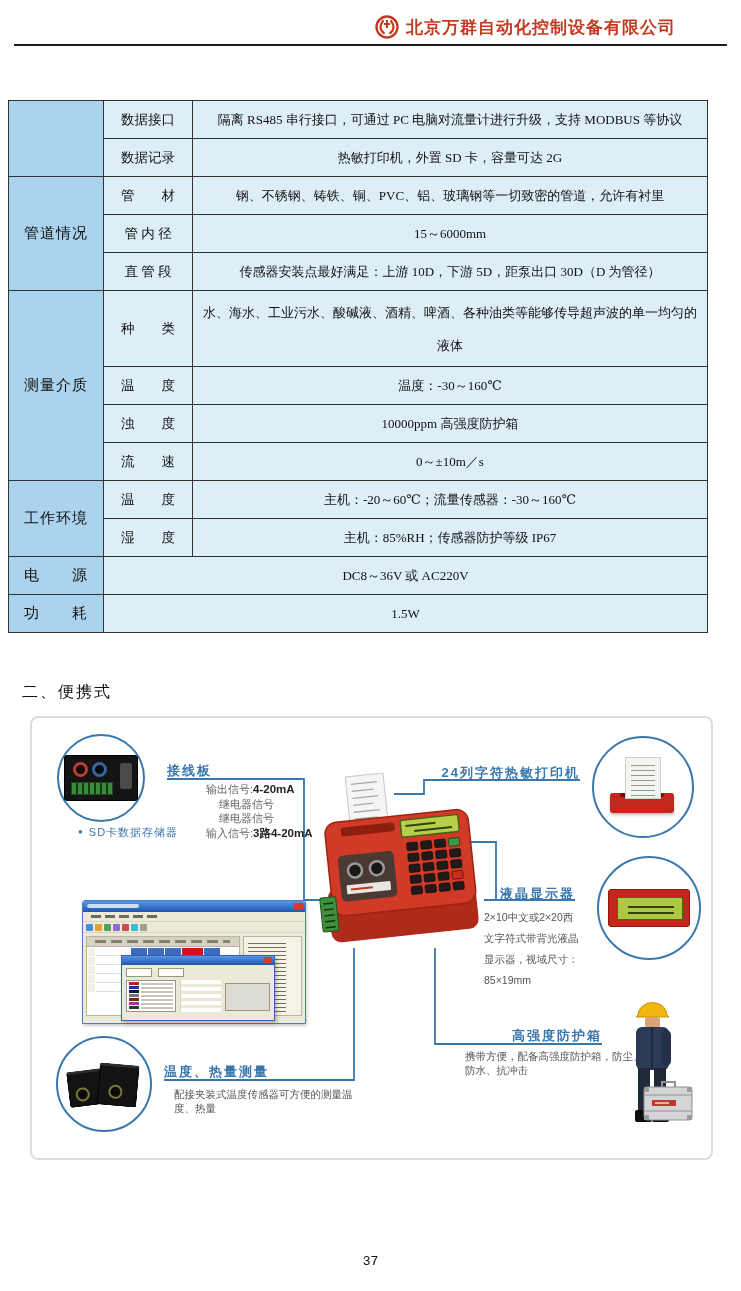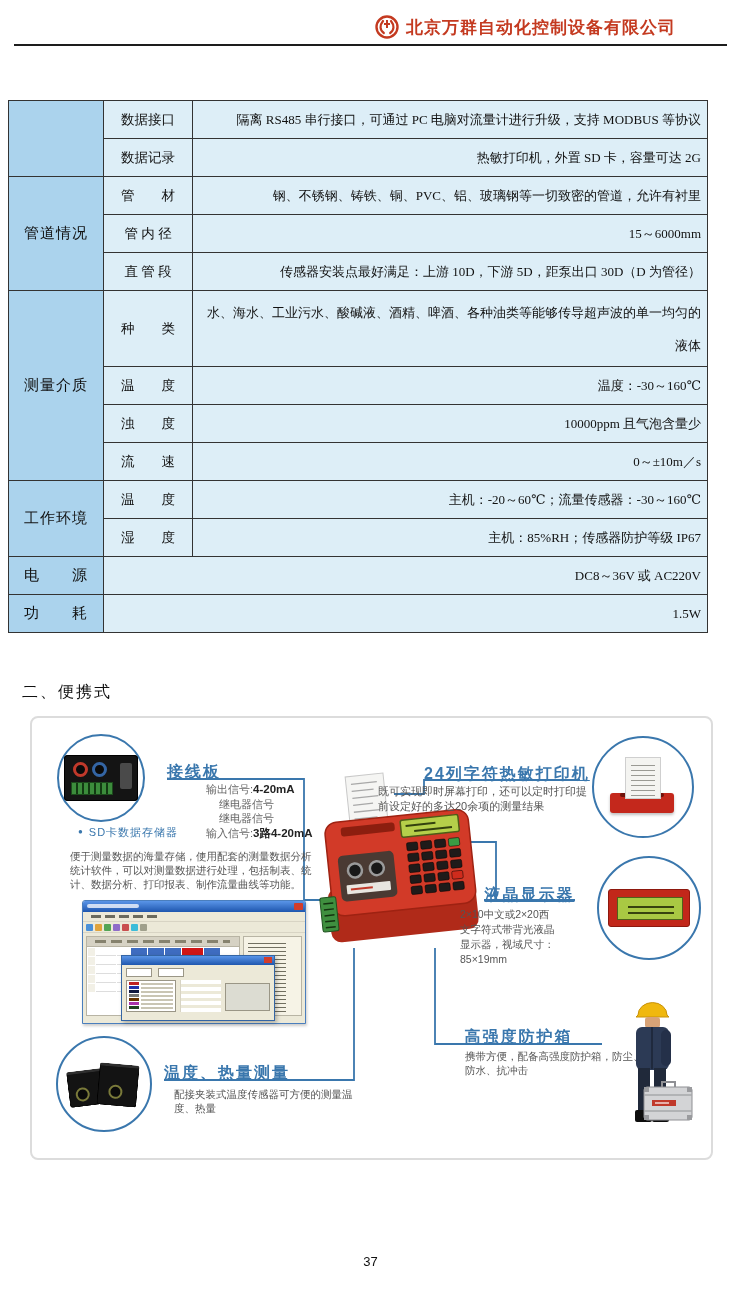--- a/index.html
+++ b/index.html
@@ -13,29 +13,29 @@
   .company{font-family:Liberation Serif, serif;font-size:17px;font-weight:600;color:var(--accent_red);letter-spacing:1px;white-space:nowrap;}
   .header-rule{position:absolute;top:44px;left:14px;width:713px;height:2px;background:#1d1d1d;}
   
   .spec-table{position:absolute;top:100px;left:8px;width:700px;border-collapse:collapse;table-layout:fixed;
     font-family:"Liberation Serif","DejaVu Serif",serif;font-size:13px;color:#111;}
   .spec-table td{border:1px solid var(--table_border);height:38px;padding:2px 6px;box-sizing:border-box;}
   .spec-table tr.tall td{height:76px;}
   .spec-table tr.tall .vcell{line-height:33px;}
   .gcell{background:var(--table_group_bg);text-align:center;font-size:15px;letter-spacing:1px;margin-top:48px;}
   .lcell{background:var(--table_cell_bg);text-align:center;font-size:13.5px;margin-top:7px;}
-  .vcell{background:var(--table_cell_bg);text-align:right;padding-left:11px;}
+  .vcell{background:var(--table_cell_bg);text-align:center;padding-left:11px;}
   
   .section-title{position:absolute;top:682px;left:22px;font-family:"Liberation Serif","DejaVu Serif",serif;font-size:16px;color:#111;letter-spacing:2px;}
   
   .panel{position:absolute;top:716px;left:30px;width:683px;height:444px;border:2px solid #dcdcdc;border-radius:8px;background:#fff;box-sizing:border-box;}
   .overlay{position:absolute;left:0;top:0;pointer-events:none;}
   .circ{position:absolute;border:2px solid var(--accent_blue);border-radius:50%;display:flex;align-items:center;justify-content:center;background:#fff;box-sizing:border-box;}
-  .co-title{position:absolute;font-size:16px;font-weight:bold;color:var(--accent_blue);letter-spacing:2px;white-space:nowrap;}
-  .ra{text-align:center;text-decoration:underline;}
+  .co-title{position:absolute;font-size:13px;font-weight:bold;color:var(--accent_blue);letter-spacing:2px;white-space:nowrap;}
+  .ra{text-align:right;}
   .co-body{position:absolute;font-size:10.5px;line-height:14px;color:#555;}
   
   .tb-specs{font-size:11px;line-height:14.5px;color:#666;}
   .tb-lbl{color:#666;padding-left:34px;}
   .tb-val{color:#222;font-weight:bold;font-size:11.5px;}
   .tb-indent{padding-left:47px;}
   
   .sd-head{position:absolute;left:46px;top:107px;font-size:11px;color:var(--accent_blue);letter-spacing:1px;}
   .sd-head .dot{font-size:8px;vertical-align:2px;margin-right:5px;}
   
@@ -91,21 +91,21 @@
   .dlg-list i{display:flex;align-items:center;gap:2px;height:3.5px;margin-bottom:0.5px;}
   .dlg-list i u{display:block;width:10px;height:3px;}
   .dlg-list i s{display:block;flex:1;height:2px;background:#c9c5b4;}
   .dlg-fields{width:40px;background-image:repeating-linear-gradient(to bottom,#fff 0 4px,transparent 4px 7px);border-left:1px solid #d8d4c4;height:32px;}
   .dlg-area{flex:1;height:26px;margin-top:3px;background:#dcdcd2;border:1px solid #9a9686;}
   
   .worker{position:absolute;left:578px;top:276px;width:86px;height:152px;}
   
   .device{position:absolute;left:278px;top:46px;width:175px;height:190px;}
   
-  .page-number{position:absolute;top:1254px;left:0;width:100%;text-align:center;font-family:Liberation Sans, sans-serif;font-size:13px;color:#111;}
+  .page-number{position:absolute;top:1254px;left:0;width:100%;text-align:center;font-family:Liberation Mono, monospace;font-size:13px;color:#111;}
   svg{display:block;}
 </style>
 </head>
 <body>
 
 <div class="header">
   <svg class="logo" viewBox="0 0 26 26">
     <circle cx="13" cy="13" r="10.5" fill="none" stroke="#c43a20" stroke-width="2.4"></circle>
     <path d="M9,7 c-3.4,4.2 -3.4,9 0.8,12" fill="none" stroke="#c43a20" stroke-width="2.2" stroke-linecap="round"></path>
     <path d="M17,7 c3.4,4.2 3.4,9 -0.8,12" fill="none" stroke="#c43a20" stroke-width="2.2" stroke-linecap="round"></path>
@@ -148,21 +148,21 @@
         <td class="gcell" rowspan="4">测量介质</td>
         <td class="lcell">种　　类</td>
         <td class="vcell">水、海水、工业污水、酸碱液、酒精、啤酒、各种油类等能够传导超声波的单一均匀的液体</td>
       </tr>
       <tr>
         <td class="lcell">温　　度</td>
         <td class="vcell">温度：-30～160℃</td>
       </tr>
       <tr>
         <td class="lcell">浊　　度</td>
-        <td class="vcell">10000ppm 且气泡含量少</td>
+        <td class="vcell">10000ppm 高强度防护箱</td>
       </tr>
       <tr>
         <td class="lcell">流　　速</td>
         <td class="vcell">0～±10m／s</td>
       </tr>
       <tr>
         <td class="gcell" rowspan="2">工作环境</td>
         <td class="lcell">温　　度</td>
         <td class="vcell">主机：-20～60℃；流量传感器：-30～160℃</td>
       </tr>
@@ -206,21 +206,20 @@
 
   <div class="co-title" style="left:135px;top:44px;width:137px;">接线板</div>
   <div class="co-body tb-specs" style="left:140px;top:64px;width:170px;">
     <div class="tb-line"><span class="tb-lbl">输出信号:</span><span class="tb-val">4-20mA</span></div>
     <div class="tb-line tb-indent">继电器信号</div>
     <div class="tb-line tb-indent">继电器信号</div>
     <div class="tb-line"><span class="tb-lbl">输入信号:</span><span class="tb-val">3路4-20mA</span></div>
   </div>
 
   <div class="sd-head"><span class="dot">●</span><span>SD卡数据存储器</span></div>
-  <div class="co-body" style="left:38px;top:131px;width:250px;line-height:14px;">便于测量数据的海量存储，使用配套的测量数据分析统计软件，可以对测量数据进行处理，包括制表、统计、数据分析、打印报表、制作流量曲线等功能。</div>
 
   <div class="sw">
     <div class="sw-title">
         <span class="tdash"></span>
         <span class="x"></span>
       </div>
     <div class="sw-menu"></div>
     <div class="sw-tools">
       <b style="background:#4a90d9"></b>
         <b style="background:#e0a33c"></b>
@@ -368,31 +367,30 @@
         <circle cx="66" cy="102" r="7" fill="#181818" stroke="#9a9a9a" stroke-width="2.5"></circle>
         <rect x="34" y="116" width="44" height="9" rx="1" fill="#e8e6e0"></rect>
         <path d="M38,120.5 h22" stroke="#c03a2a" stroke-width="2"></path>
         <rect x="6" y="126" width="16" height="34" rx="2" fill="#3f8f3f" stroke="#205220"></rect>
         <path d="M9,132h10M9,138h10M9,144h10M9,150h10M9,156h10" stroke="#14320f" stroke-width="1.5" fill="none"></path>
       </g>
     </svg>
   </div>
 
   <div class="co-title ra" style="left:392px;top:46px;width:156px;">24列字符热敏打印机</div>
-  <div class="co-body" style="left:346px;top:66px;width:212px;font-size:11px;line-height:15px;">既可实现即时屏幕打印，还可以定时打印提前设定好的多达20余项的测量结果</div>
   <div class="circ" style="left:560px;top:18px;width:102px;height:102px;">
     <div class="pr-photo">
       <span class="tray"></span>
       <span class="slot"></span>
       <span class="paper"></span>
     </div>
   </div>
 
   <div class="co-title ra" style="left:452px;top:167px;width:91px;">液晶显示器</div>
-  <div class="co-body" style="left:428px;top:189px;width:96px;line-height:15px;">2×10中文或2×20西文字符式带背光液晶显示器，视域尺寸：85×19mm</div>
+  <div class="co-body" style="left:452px;top:189px;width:96px;line-height:21px;">2×10中文或2×20西文字符式带背光液晶显示器，视域尺寸：85×19mm</div>
   <div class="circ" style="left:565px;top:138px;width:104px;height:104px;">
     <div class="lcd-photo">
         <span class="screen"></span>
       </div>
   </div>
 
   <div class="circ" style="left:24px;top:318px;width:96px;height:96px;">
     <div class="sens-photo">
       <span class="s1">
           <span class="k"></span>

